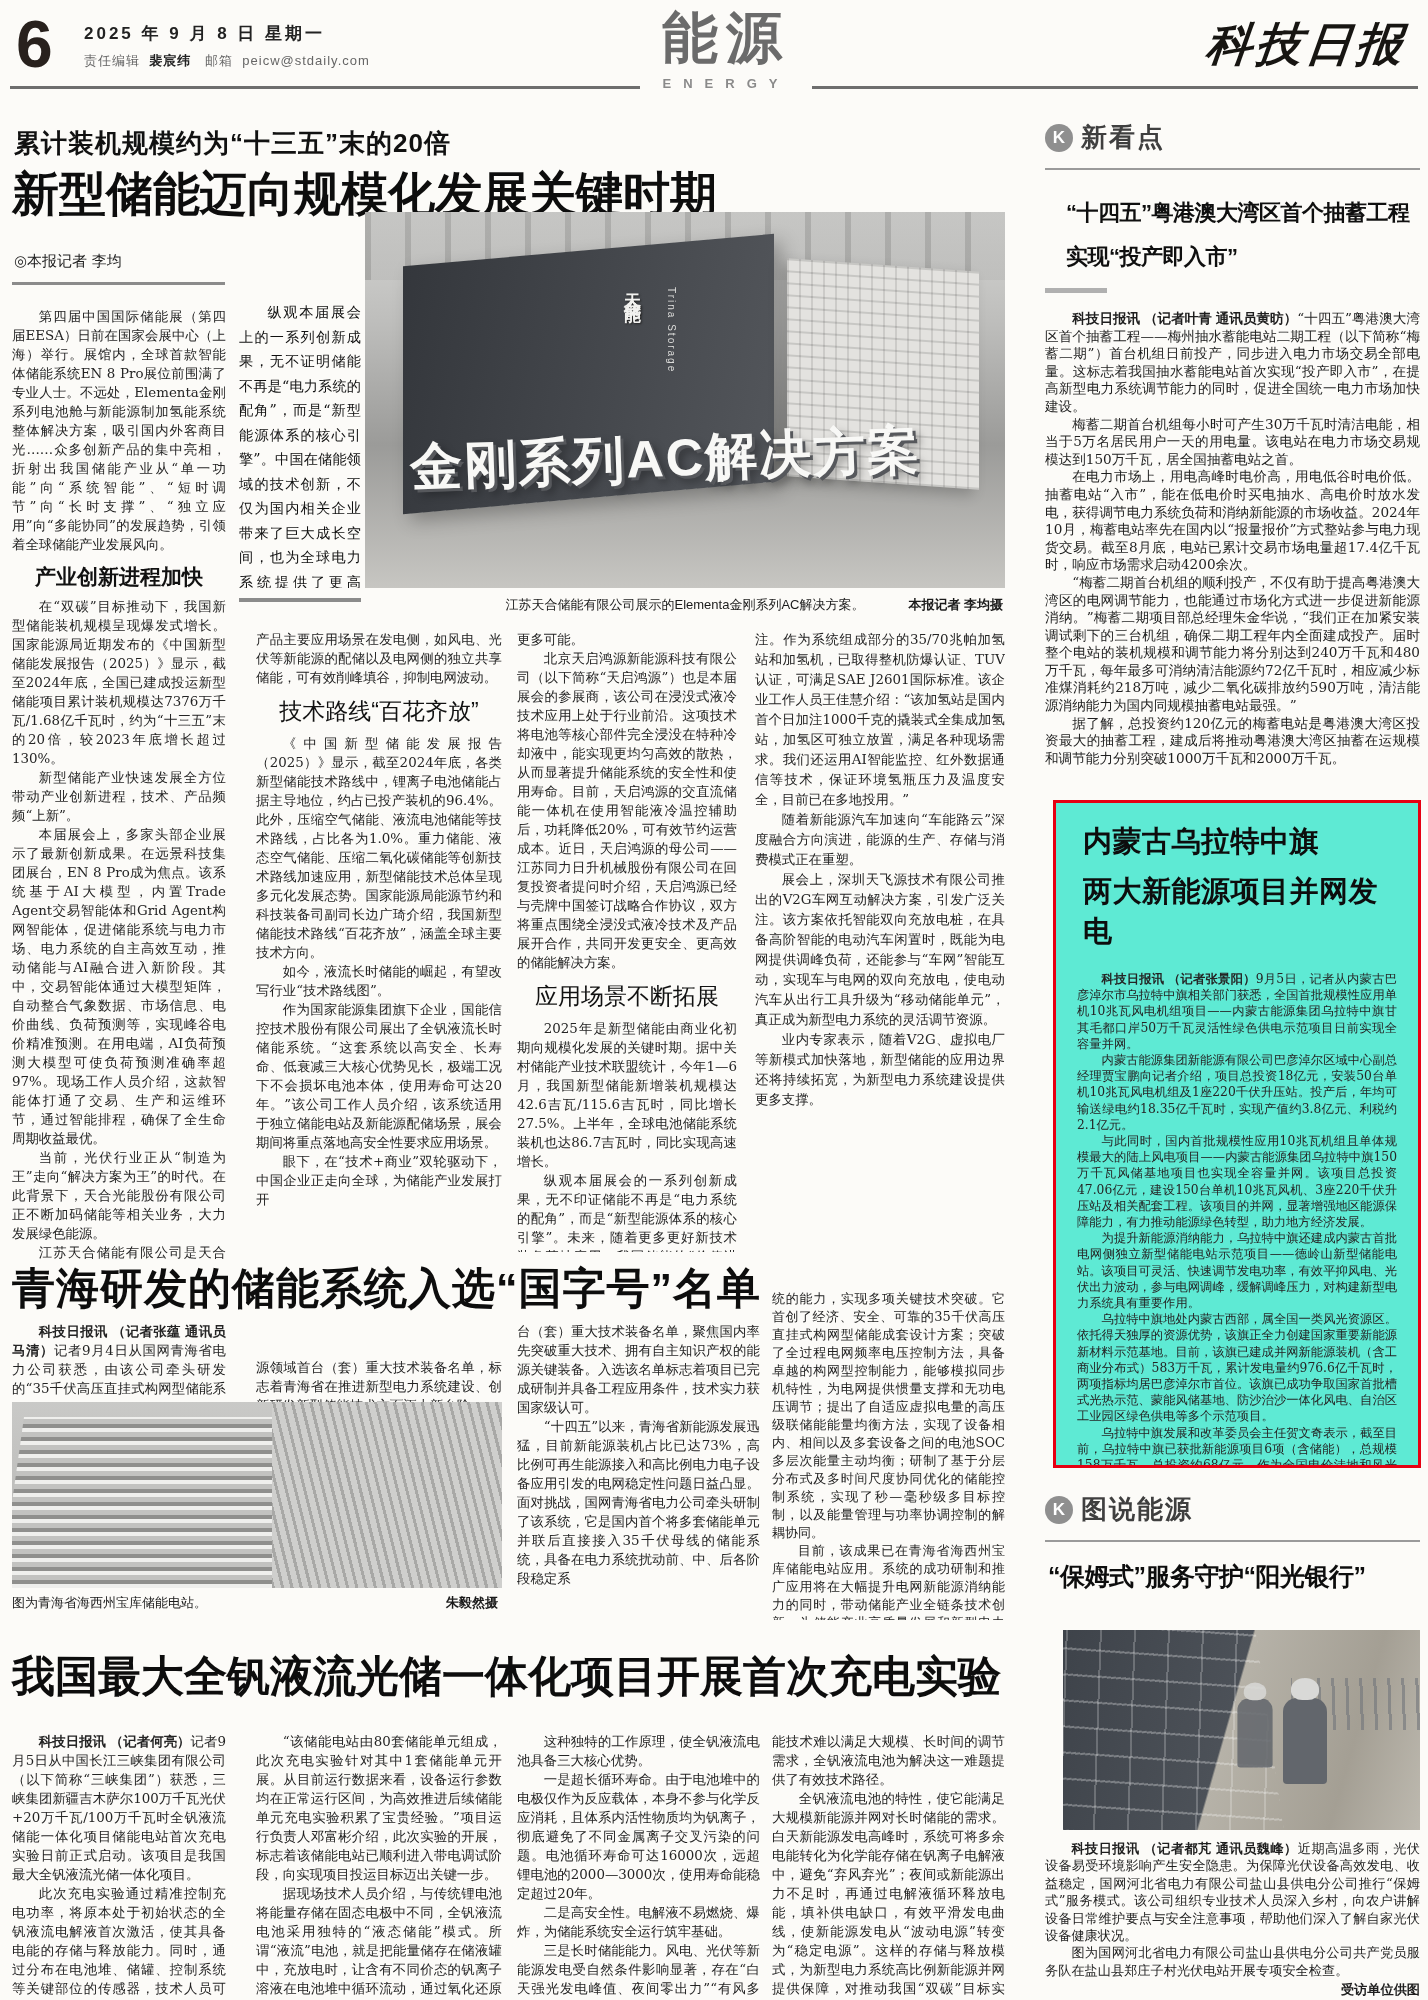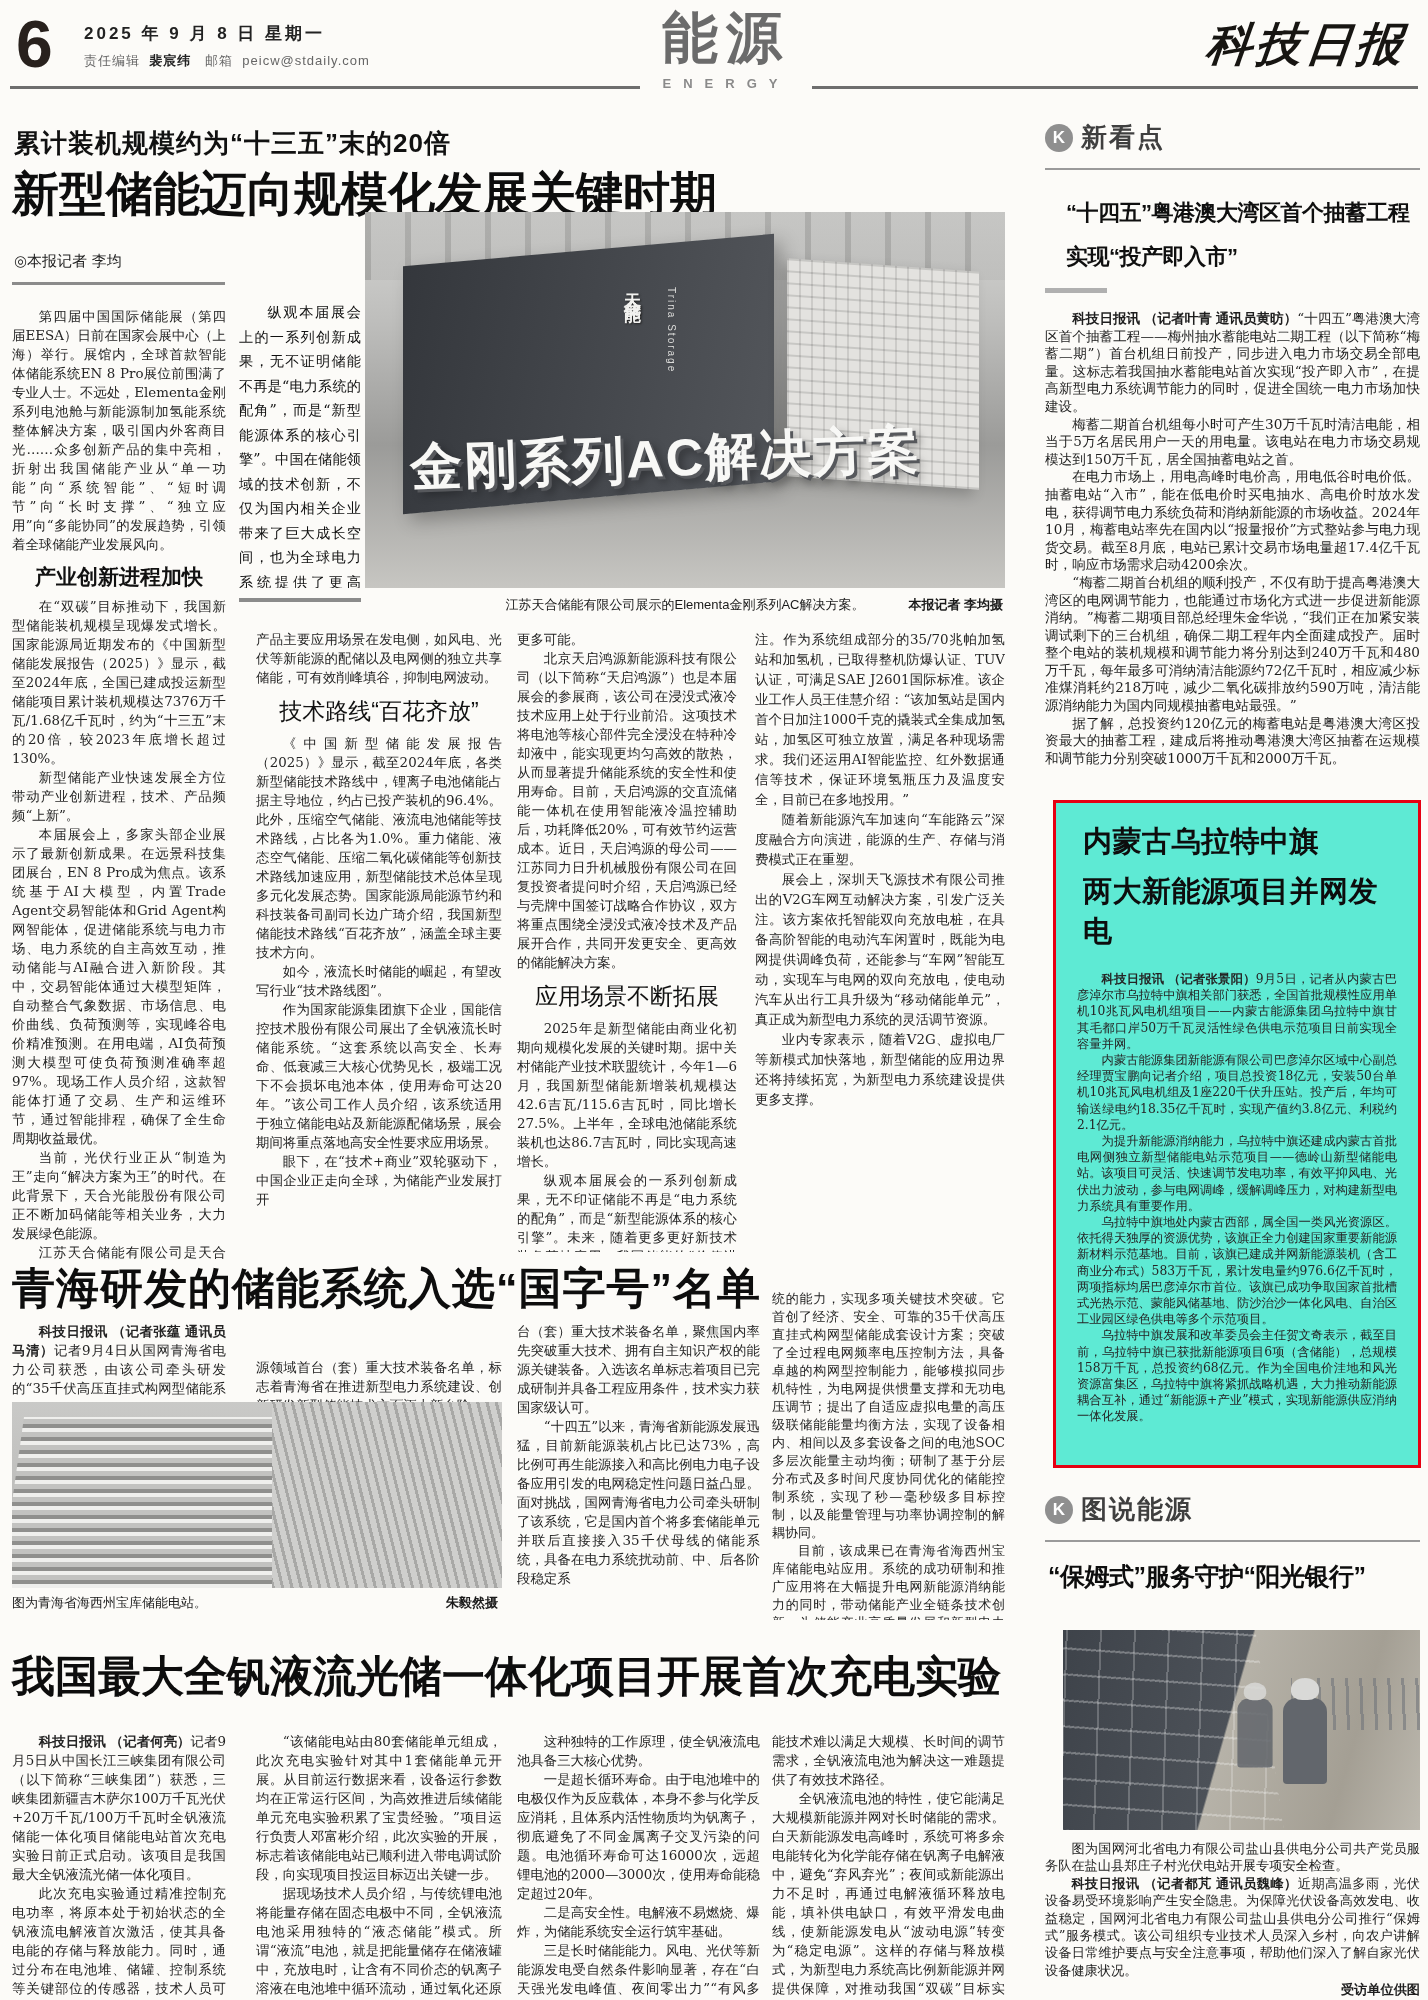--- a/index.html
+++ b/index.html
@@ -308,20 +308,21 @@
         </div>
     </div>
 
     <div class="abs redbox">
       <div class="rb-h">内蒙古乌拉特中旗</div>
       <div class="rb-h">两大新能源项目并网发电</div>
       <div class="rb-body">
         <p class="para"><b class="lead-bold">科技日报讯 （记者张景阳）</b><span>9月5日，记者从内蒙古巴彦淖尔市乌拉特中旗相关部门获悉，全国首批规模性应用单机10兆瓦风电机组项目——内蒙古能源集团乌拉特中旗甘其毛都口岸50万千瓦灵活性绿色供电示范项目日前实现全容量并网。</span></p>
         <div>
             <p class="para">内蒙古能源集团新能源有限公司巴彦淖尔区域中心副总经理贾宝鹏向记者介绍，项目总投资18亿元，安装50台单机10兆瓦风电机组及1座220千伏升压站。投产后，年均可输送绿电约18.35亿千瓦时，实现产值约3.8亿元、利税约2.1亿元。</p>
+            <p class="para">与此同时，国内首批规模性应用10兆瓦机组且单体规模最大的陆上风电项目——内蒙古能源集团乌拉特中旗150万千瓦风储基地项目也实现全容量并网。该项目总投资47.06亿元，建设150台单机10兆瓦风机、3座220千伏升压站及相关配套工程。该项目的并网，显著增强地区能源保障能力，有力推动能源绿色转型，助力地方经济发展。</p>
             <p class="para">为提升新能源消纳能力，乌拉特中旗还建成内蒙古首批电网侧独立新型储能电站示范项目——德岭山新型储能电站。该项目可灵活、快速调节发电功率，有效平抑风电、光伏出力波动，参与电网调峰，缓解调峰压力，对构建新型电力系统具有重要作用。</p>
             <p class="para">乌拉特中旗地处内蒙古西部，属全国一类风光资源区。依托得天独厚的资源优势，该旗正全力创建国家重要新能源新材料示范基地。目前，该旗已建成并网新能源装机（含工商业分布式）583万千瓦，累计发电量约976.6亿千瓦时，两项指标均居巴彦淖尔市首位。该旗已成功争取国家首批槽式光热示范、蒙能风储基地、防沙治沙一体化风电、自治区工业园区绿色供电等多个示范项目。</p>
             <p class="para">乌拉特中旗发展和改革委员会主任贺文奇表示，截至目前，乌拉特中旗已获批新能源项目6项（含储能），总规模158万千瓦，总投资约68亿元。作为全国电价洼地和风光资源富集区，乌拉特中旗将紧抓战略机遇，大力推动新能源耦合互补，通过“新能源+产业”模式，实现新能源供应消纳一体化发展。</p>
           </div>
       </div>
     </div>
 
     <div id="hdr-tsny" class="k-header">
       <span class="k-icon">K</span>
       <span class="k-title">图说能源</span>
@@ -333,19 +334,19 @@
       <div class="sp-grid"></div>
       <div class="sp-field"></div>
       <div class="sp-worker sp-w2">
           <div class="helmet"></div>
         </div>
       <div class="sp-worker sp-w1">
           <div class="helmet"></div>
         </div>
     </div>
     <div id="pn-body" class="col">
+      <p class="para"><b class="lead-bold">科技日报讯 （记者都芃 通讯员魏峰）</b><span>近期高温多雨，光伏设备易受环境影响产生安全隐患。为保障光伏设备高效发电、收益稳定，国网河北省电力有限公司盐山县供电分公司推行“保姆式”服务模式。该公司组织专业技术人员深入乡村，向农户讲解设备日常维护要点与安全注意事项，帮助他们深入了解自家光伏设备健康状况。</span></p>
       <p class="para">图为国网河北省电力有限公司盐山县供电分公司共产党员服务队在盐山县郑庄子村光伏电站开展专项安全检查。</p>
-      <p class="para"><b class="lead-bold">科技日报讯 （记者都芃 通讯员魏峰）</b><span>近期高温多雨，光伏设备易受环境影响产生安全隐患。为保障光伏设备高效发电、收益稳定，国网河北省电力有限公司盐山县供电分公司推行“保姆式”服务模式。该公司组织专业技术人员深入乡村，向农户讲解设备日常维护要点与安全注意事项，帮助他们深入了解自家光伏设备健康状况。</span></p>
       <p class="para pn-credit">受访单位供图</p>
     </div>
   </aside>
 
 </div>
 
 </body></html>

